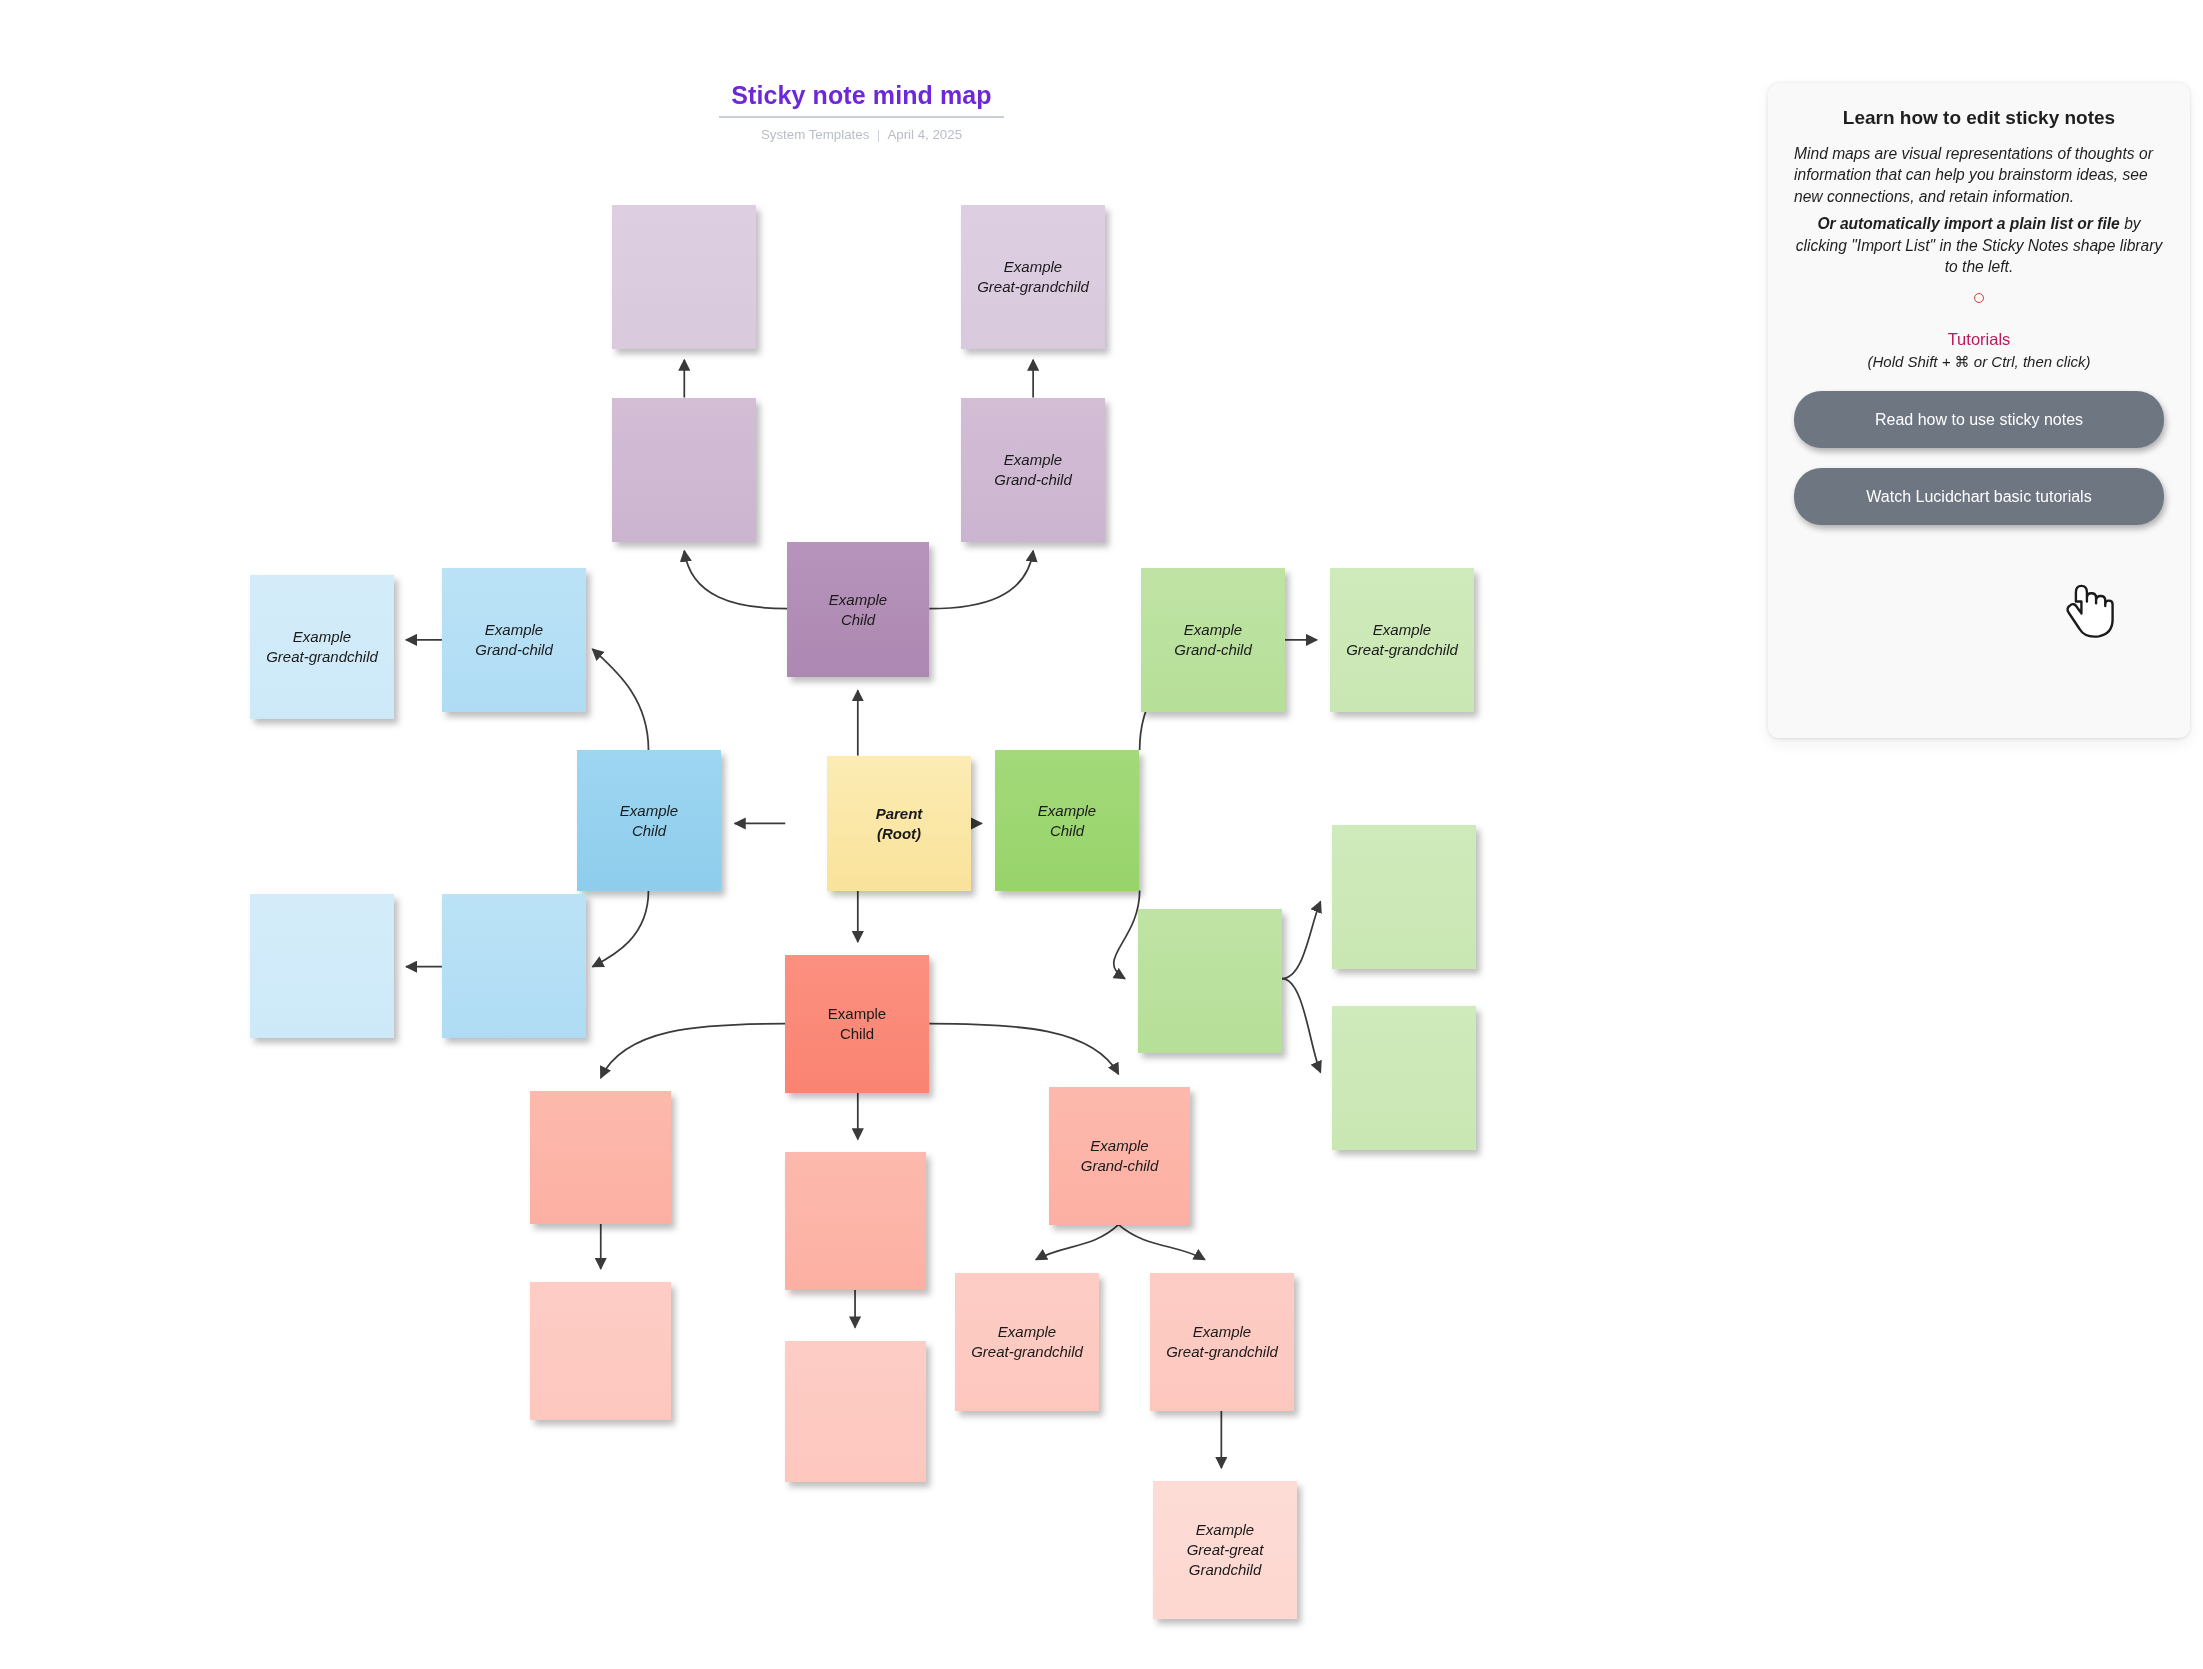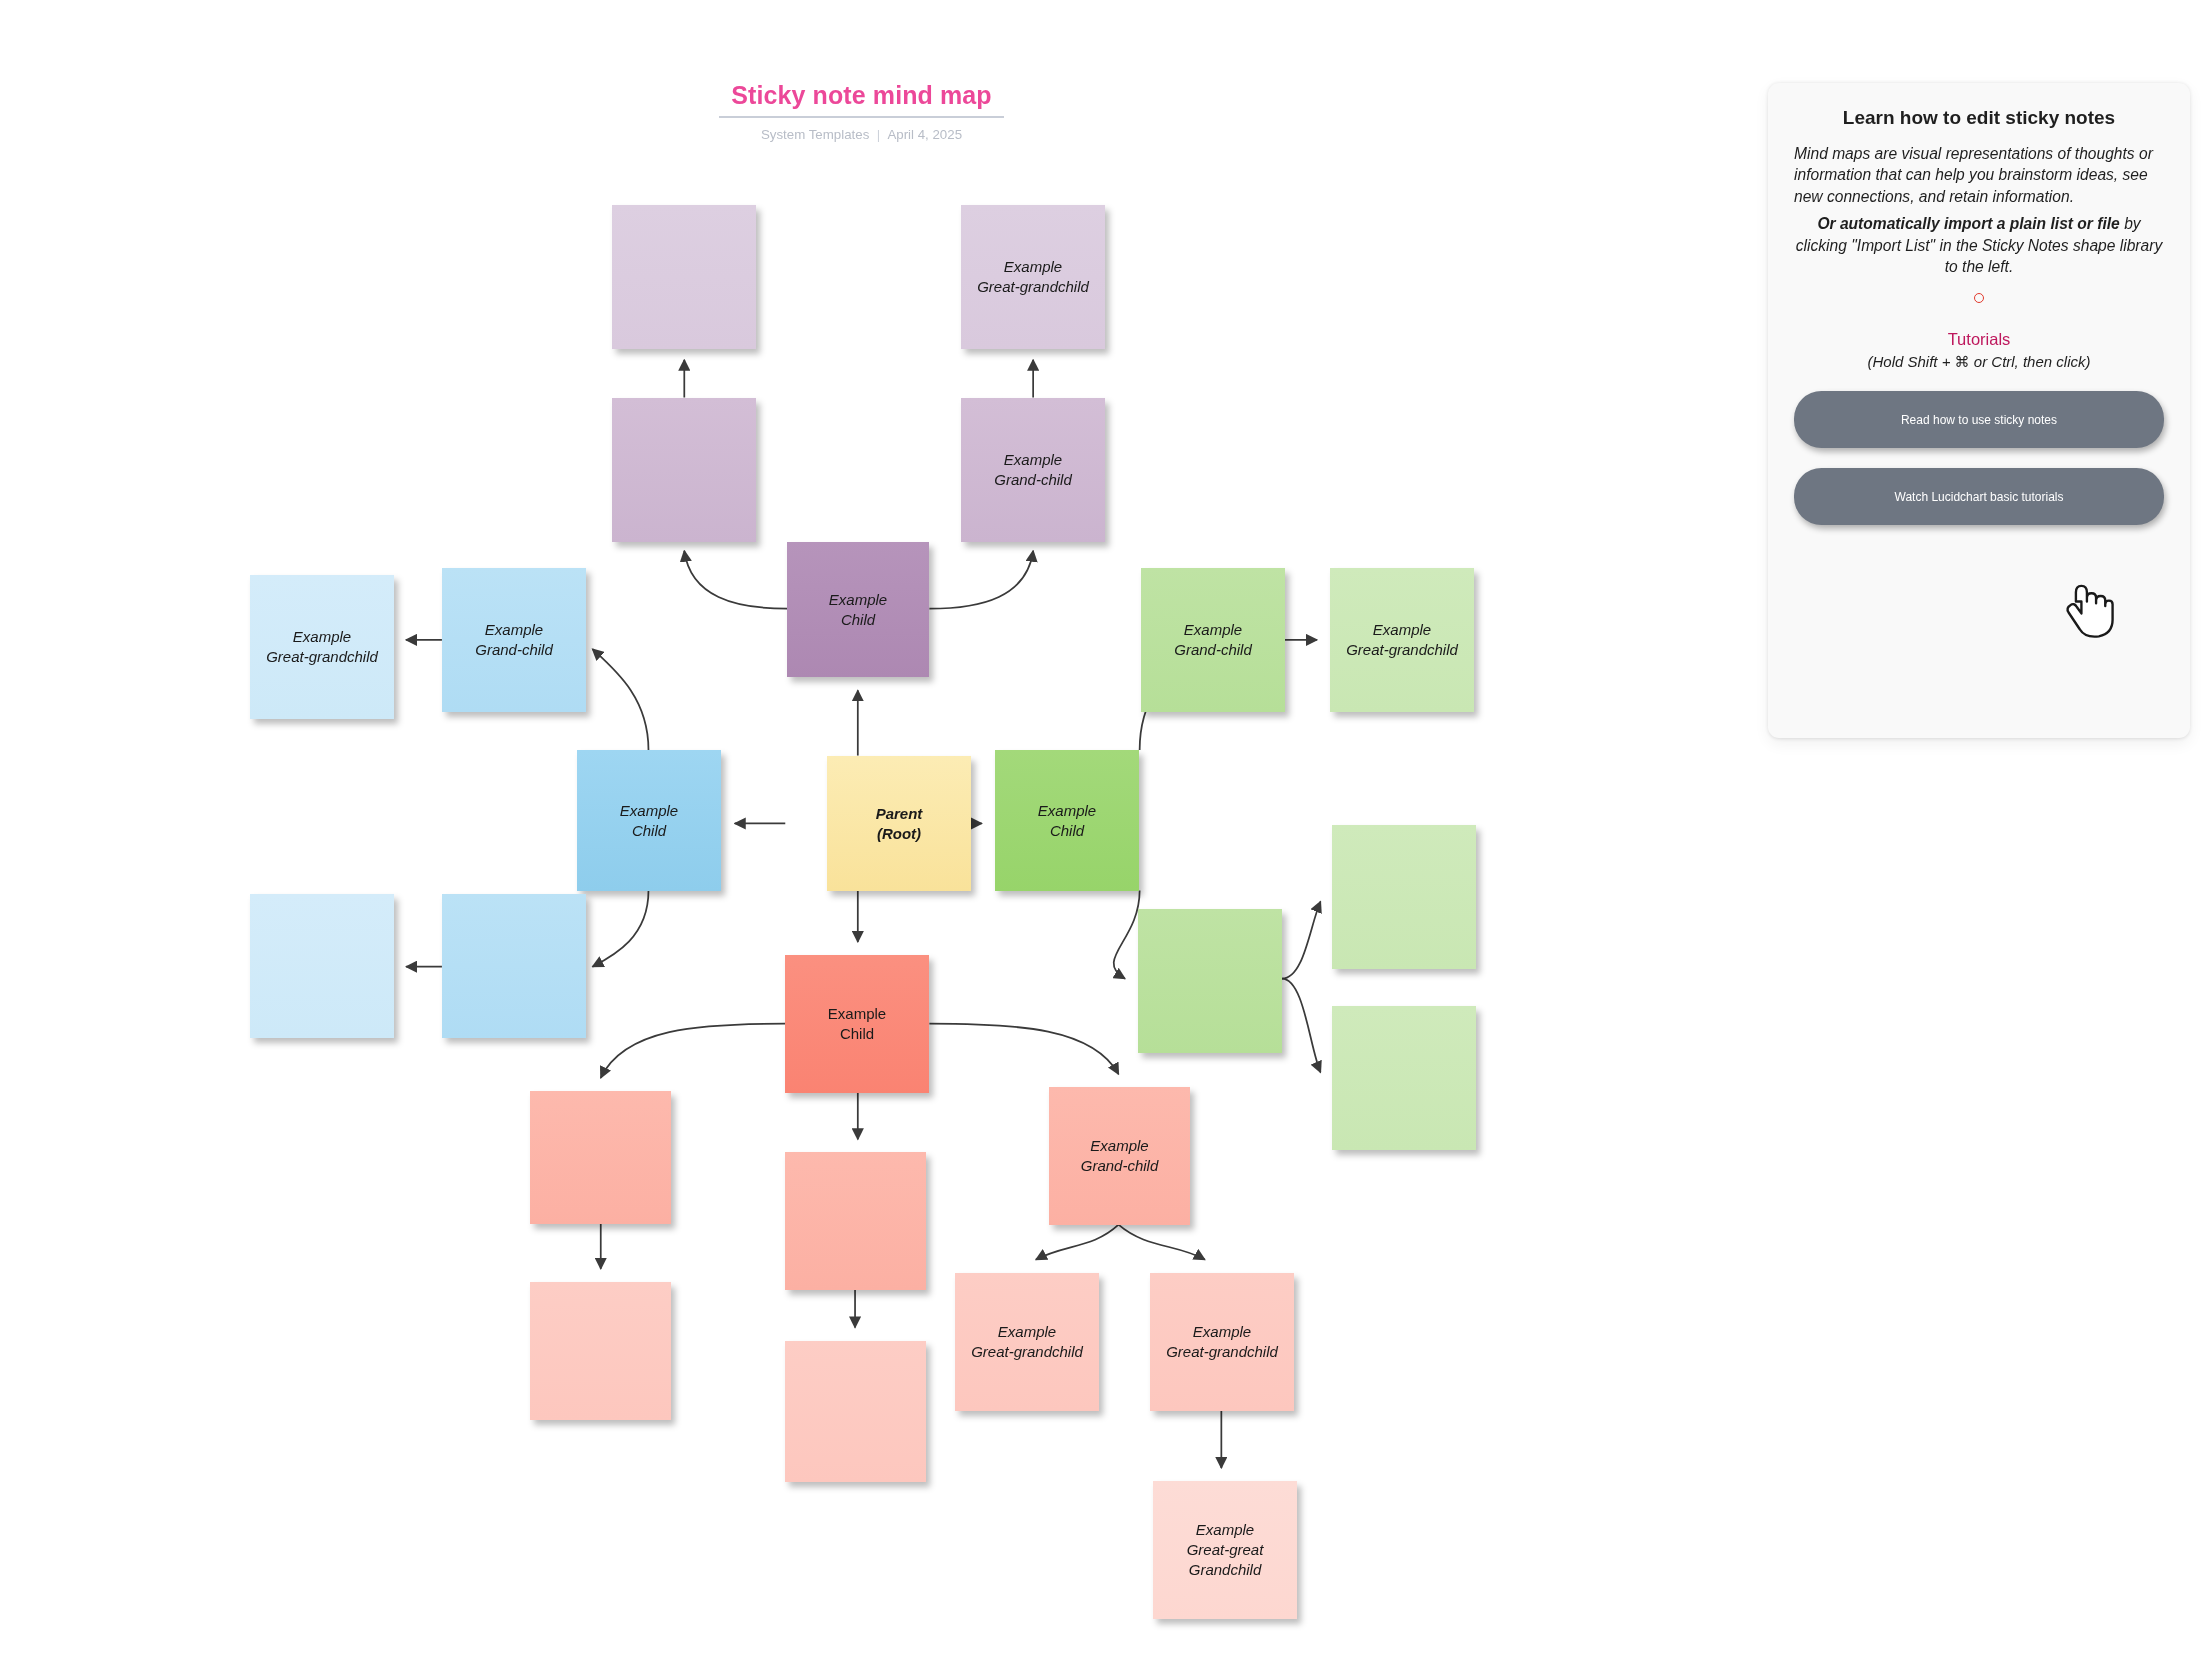--- a/index.html
+++ b/index.html
@@ -27,21 +27,21 @@
     position: absolute;
     left: 719px;
     top: 81px;
     width: 285px;
     text-align: center;
     user-select: none;
   }
   #doc-title {
     font-size: 25px;
     font-weight: 700;
-    color: #ec4899;
+    color: #6d28d9;
     letter-spacing: 0.1px;
     padding-bottom: 6.4px;
     border-bottom: 2px solid #c9ced8;
     white-space: nowrap;
   }
   #doc-subtitle {
     margin-top: 8.3px;
     font-size: 13.3px;
     color: #b8bdc7;
     white-space: nowrap;
@@ -149,21 +149,21 @@
     display: flex;
     align-items: center;
     justify-content: center;
     width: 100%;
     height: 57px;
     margin-bottom: 20px;
     border: none;
     border-radius: 27.5px;
     background: #6e7682;
     color: #ffffff;
-    font-size: 12px;
+    font-size: 16px;
     font-family: inherit;
     box-shadow: 1.8px 3.7px 6.4px rgba(0,0,0,0.30);
     cursor: pointer;
   }
 
   
   #pointer-cursor {
     position: absolute;
     left: 2063px;
     top: 574px;

